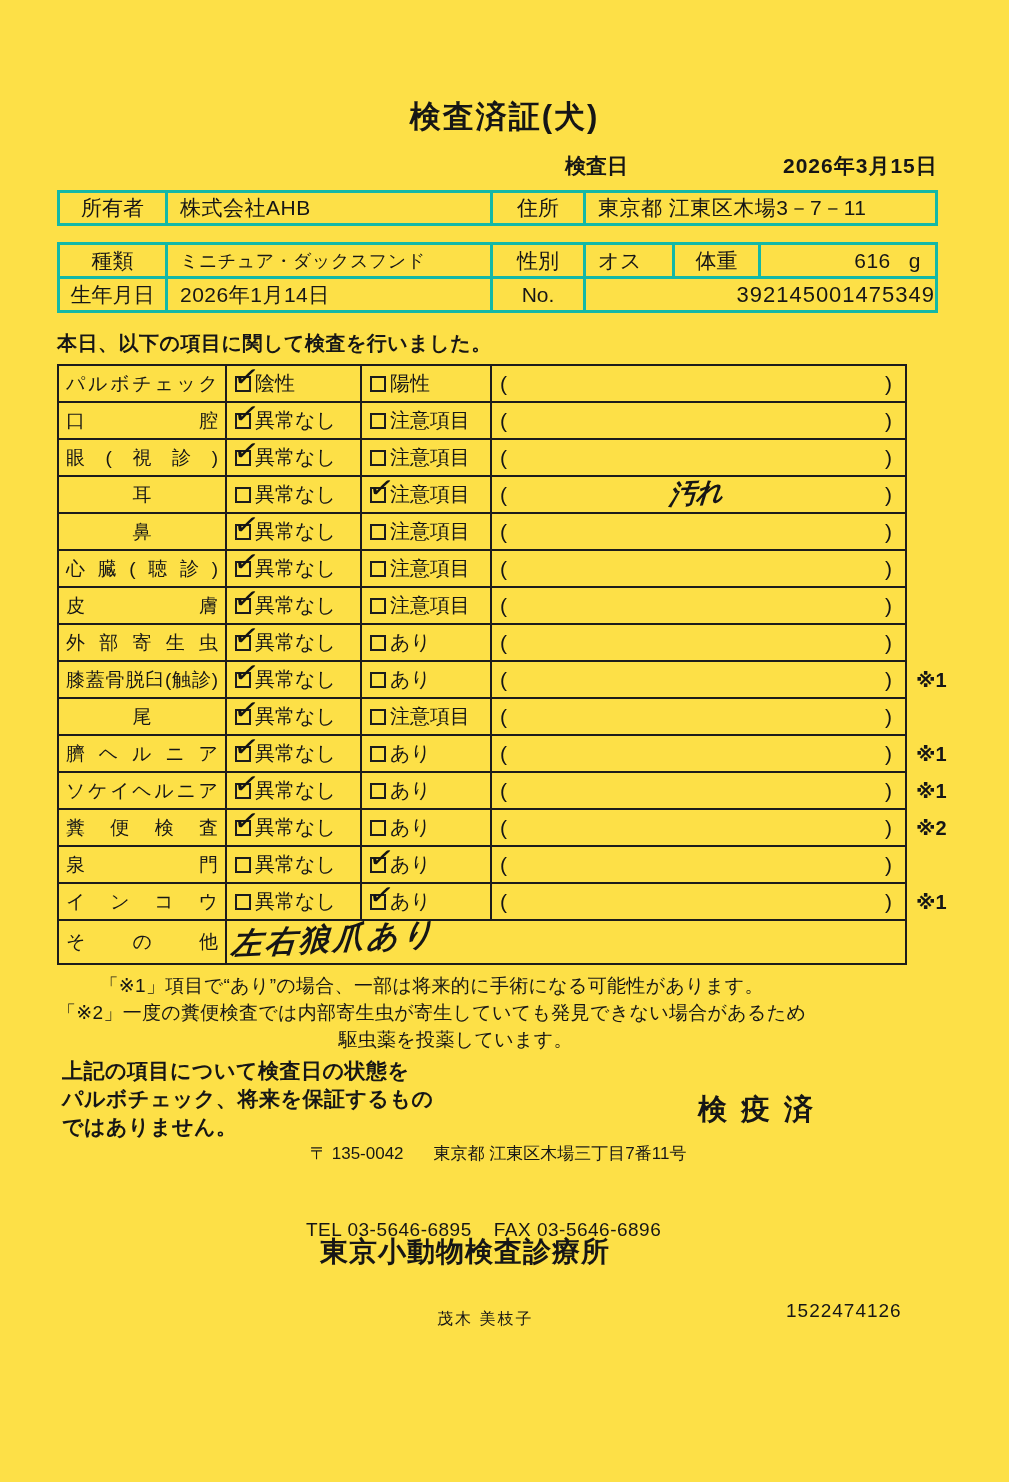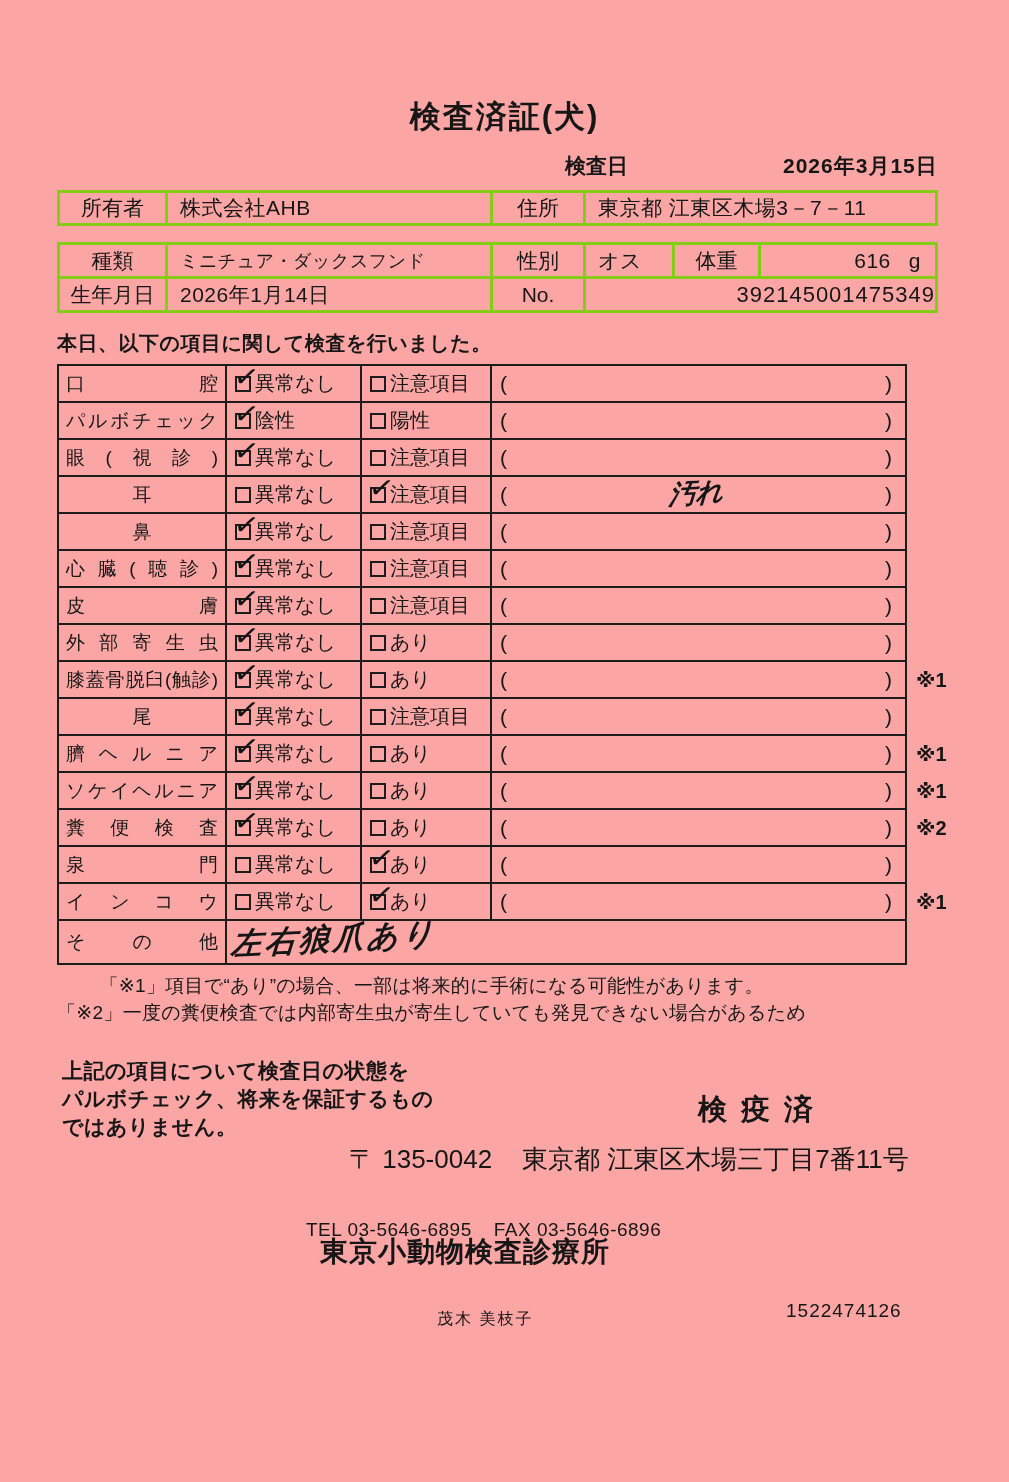--- a/index.html
+++ b/index.html
@@ -1,30 +1,30 @@
 <!DOCTYPE html>
 <html><head>
 <meta charset="utf-8">
 <style>
   * { margin:0; padding:0; box-sizing:border-box; }
   html,body { background:#ffffff; }
   .page {
     position:relative; width:1009px; height:1482px; margin:0 auto;
-    background:#fca5a5; color:#161616;
+    background:#fde047; color:#161616;
     font-family:"Liberation Sans","DejaVu Sans",sans-serif;
     overflow:hidden;
   }
   .abs { position:absolute; }
 
   .title { top:96px; left:0; width:100%; text-align:center; font-size:31px; font-weight:600; letter-spacing:2px; }
   .date-label { top:152px; left:565px; font-size:21px; font-weight:600; }
   .date-value { top:152px; left:783px; font-size:21px; font-weight:600; letter-spacing:1px; }
 
   table.doc { border-collapse:collapse; table-layout:fixed; }
-  table.doc td { border:3px solid #84cc16; font-size:21px; vertical-align:middle; }
+  table.doc td { border:3px solid #14b8a6; font-size:21px; vertical-align:middle; }
   .owner-table { left:57px; top:190px; width:881px; }
   .pet-table   { left:57px; top:242px; width:881px; }
   .owner-table td { height:33px; }
   .pet-table td   { height:34px; }
   col.w108{width:108px} col.w325{width:325px} col.w93{width:93px} col.w352{width:352px}
   col.w89{width:89px} col.w86{width:86px} col.w177{width:177px}
   td.lbl { text-align:center; font-size:21px; }
   td.val { text-align:left; padding-left:12px; letter-spacing:0.5px; }
   td.val.breed { font-size:18px; }
   td.val.weight { text-align:right; padding-right:4px; }
@@ -60,21 +60,21 @@
   .hand.note { font-size:27px; position:relative; top:-2px; }
   .hand.hand-big { font-size:31px; letter-spacing:3px; position:relative; top:-3px; transform:rotate(-3deg) skewX(-7deg); }
 
   .footnotes { top:972px; left:57px; font-size:19px; line-height:27px; letter-spacing:0.3px;text-align:center; }
   .footnotes .indent { padding-left:48px; }
 
   .disclaimer { top:1057px; left:62px; font-size:21px; font-weight:700; line-height:28px; letter-spacing:0.5px; }
 
   .stamp { top:1090px; left:698px; font-size:29px; font-weight:700; letter-spacing:14px; }
 
-  .postal { top:1142px; left:310px; font-size:26px;margin-left:39px; }
+  .postal { top:1142px; left:310px; font-size:17px; }
   .postal .addr { margin-left:30px; }
   .telfax { top:1183px; left:306px; font-size:19px; letter-spacing:0.5px;margin-top:36px; }
   .telfax .fax { margin-left:22px; }
   .clinic-name { top:1233px; left:320px; font-size:28px; letter-spacing:1px; font-weight:600; }
   .staff-name { top:1267px; left:437px; font-size:16px; letter-spacing:2px;margin-top:42px; }
   .doc-number { top:1300px; left:786px; font-size:19px; letter-spacing:1px; }
 </style>
 </head>
 <body>
 
@@ -135,37 +135,37 @@
     <colgroup>
         <col class="ci">
         <col class="co1">
         <col class="co2">
         <col class="cp">
         <col class="cm">
       </colgroup>
     <tbody id="exam-body">
         <tr>
           <td class="c-item">
-            <div class="item-label">口腔</div>
-          </td>
-          <td class="c-opt"><span class="cb checked"></span><span class="opt-label">異常なし</span></td>
-          <td class="c-opt"><span class="cb"></span><span class="opt-label">注意項目</span></td>
-          <td class="c-paren">
-            <div class="paren-row">
-              <span class="hand note"></span>
-            </div>
-          </td>
-          <td class="c-mark"></td>
-        </tr>
-        <tr>
-          <td class="c-item">
             <div class="item-label">パルボチェック</div>
           </td>
           <td class="c-opt"><span class="cb checked"></span><span class="opt-label">陰性</span></td>
           <td class="c-opt"><span class="cb"></span><span class="opt-label">陽性</span></td>
+          <td class="c-paren">
+            <div class="paren-row">
+              <span class="hand note"></span>
+            </div>
+          </td>
+          <td class="c-mark"></td>
+        </tr>
+        <tr>
+          <td class="c-item">
+            <div class="item-label">口腔</div>
+          </td>
+          <td class="c-opt"><span class="cb checked"></span><span class="opt-label">異常なし</span></td>
+          <td class="c-opt"><span class="cb"></span><span class="opt-label">注意項目</span></td>
           <td class="c-paren">
             <div class="paren-row">
               <span class="hand note"></span>
             </div>
           </td>
           <td class="c-mark"></td>
         </tr>
         <tr>
           <td class="c-item">
             <div class="item-label">眼(視診)</div>
@@ -341,20 +341,21 @@
           </td>
           <td class="c-free" colspan="3"><span class="hand hand-big">左右狼爪あり</span></td>
           <td class="c-mark"></td>
         </tr>
       </tbody>
   </table>
 
   <div class="abs footnotes">
     <div>「※1」項目で“あり”の場合、一部は将来的に手術になる可能性があります。</div>
     <div>「※2」一度の糞便検査では内部寄生虫が寄生していても発見できない場合があるため</div>
+    <div class="indent">駆虫薬を投薬しています。</div>
   </div>
 
   <div class="abs disclaimer">
     <div>上記の項目について検査日の状態を</div>
     <div>パルボチェック、将来を保証するもの</div>
     <div>ではありません。</div>
   </div>
 
   <div class="abs stamp">検疫済</div>
 

